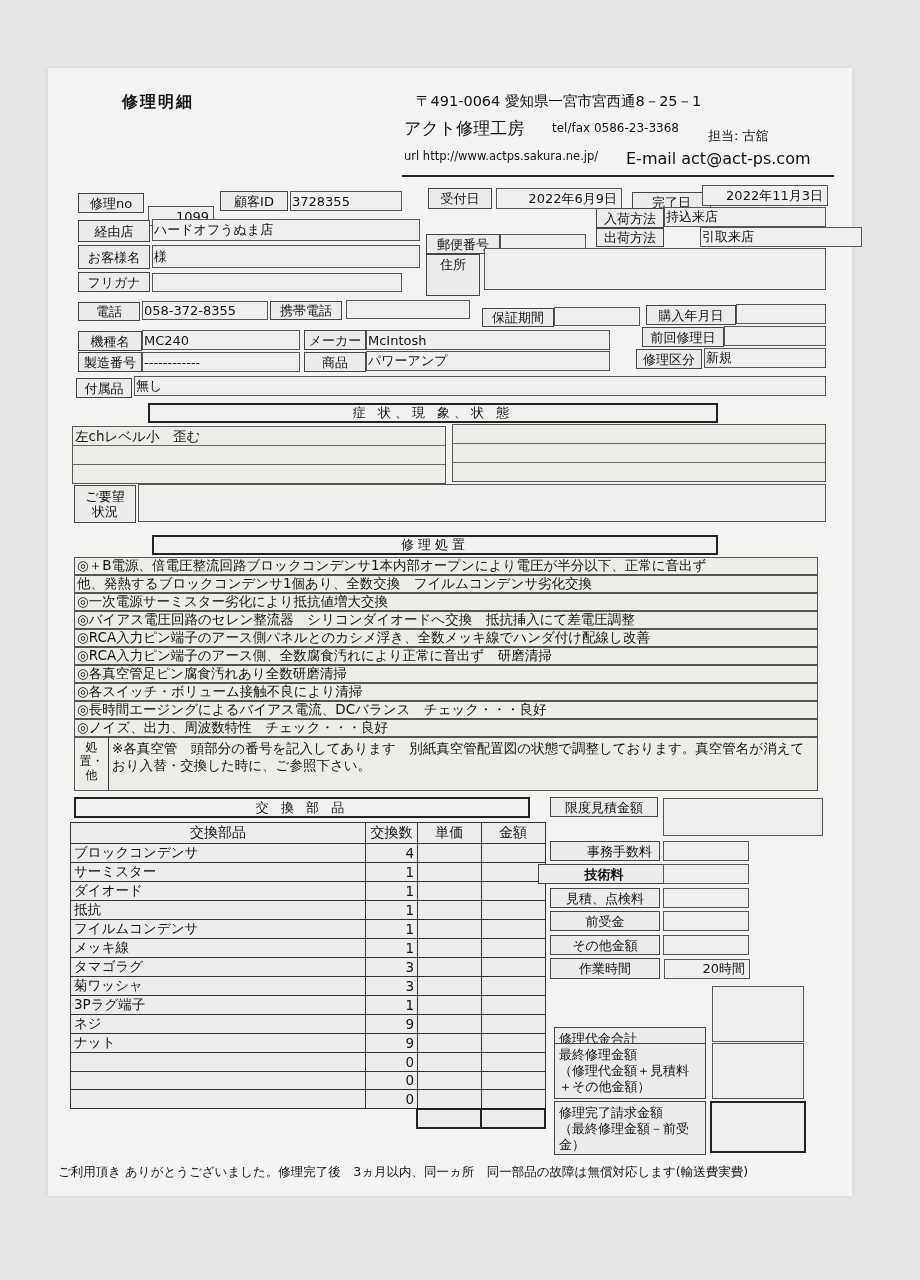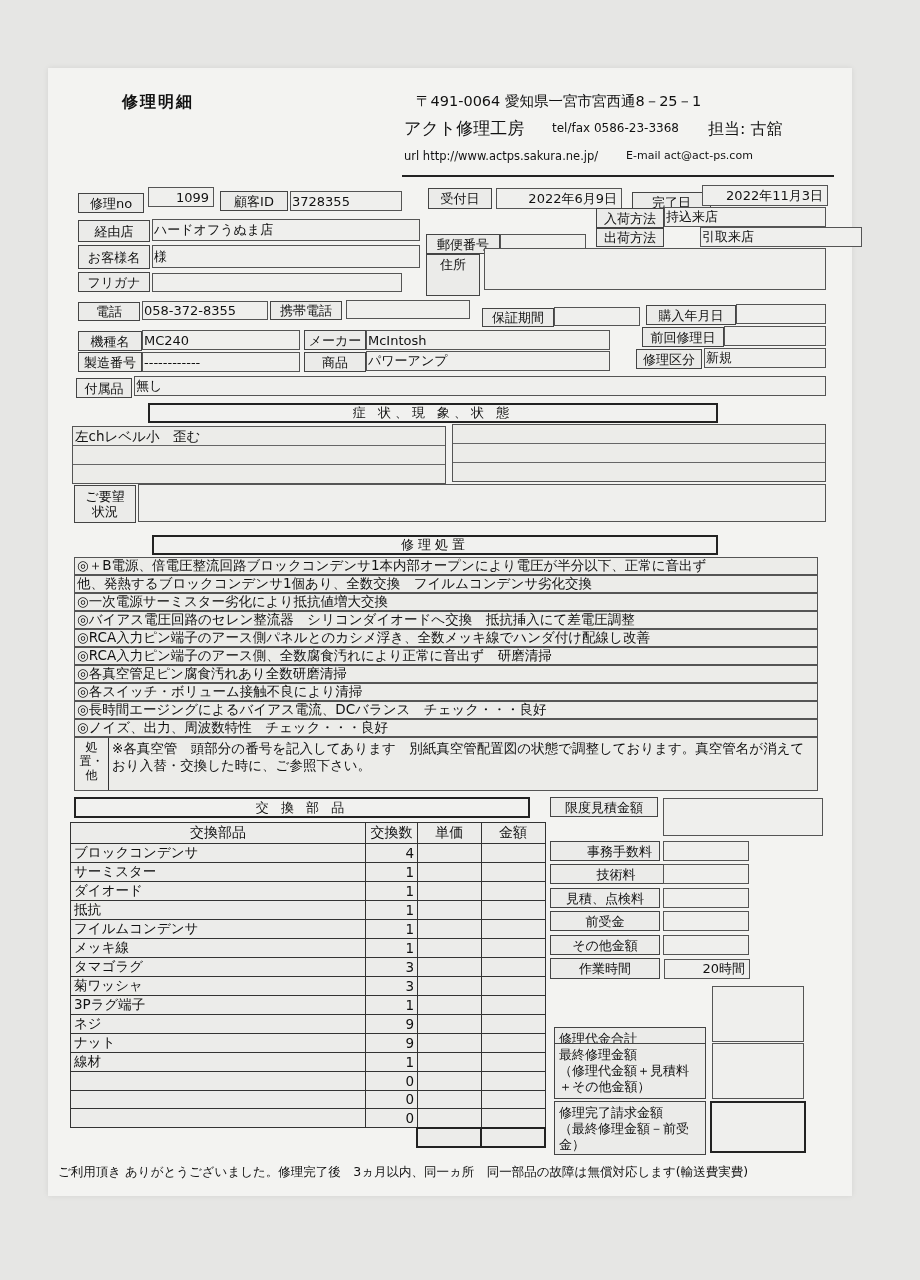--- a/index.html
+++ b/index.html
@@ -20,27 +20,27 @@
 </style>
 </head>
 <body>
 
 <div class="paper"></div>
 
 <div class="abs hdr-title" style="left:122px;top:92px;">修理明細</div>
 <div class="abs" style="left:416px;top:92px;font-size:14.5px;">〒491-0064 愛知県一宮市宮西通8－25－1</div>
 <div class="abs" style="left:404px;top:117px;font-size:17px;">アクト修理工房</div>
 <div class="abs" style="left:552px;top:121px;font-size:12px;">tel/fax 0586-23-3368</div>
-<div class="abs" style="left:708px;top:119px;font-size:16px;">担当: 古舘</div>
+<div class="abs" style="left:708px;top:127px;font-size:13px;">担当: 古舘</div>
 <div class="abs" style="left:404px;top:149px;font-size:11.5px;">url http://www.actps.sakura.ne.jp/</div>
-<div class="abs" style="left:626px;top:149px;font-size:11px;">E-mail act@act-ps.com</div>
+<div class="abs" style="left:626px;top:149px;font-size:16px;">E-mail act@act-ps.com</div>
 <div class="abs" style="left:402px;top:175px;width:432px;height:0;border-top:2px solid #222;"></div>
 
 <div class="lbl" style="left:78px;top:193px;width:66px;height:20px;">修理no</div>
-<div class="fld r" style="left:148px;top:187px;width:66px;height:20px;">1099</div>
+<div class="fld r" style="left:148px;top:206px;width:66px;height:20px;">1099</div>
 <div class="lbl" style="left:220px;top:191px;width:68px;height:20px;">顧客ID</div>
 <div class="fld" style="left:290px;top:191px;width:112px;height:20px;">3728355</div>
 <div class="lbl" style="left:428px;top:188px;width:64px;height:21px;">受付日</div>
 <div class="fld r" style="left:496px;top:188px;width:126px;height:21px;">2022年6月9日</div>
 <div class="lbl" style="left:632px;top:192px;width:79px;height:21px;">完了日</div>
 <div class="fld r" style="left:702px;top:185px;width:126px;height:21px;">2022年11月3日</div>
 
 <div class="lbl" style="left:78px;top:220px;width:72px;height:22px;">経由店</div>
 <div class="fld" style="left:152px;top:219px;width:268px;height:22px;">ハードオフうぬま店</div>
 <div class="lbl" style="left:596px;top:208px;width:68px;height:20px;">入荷方法</div>
@@ -190,26 +190,20 @@
         <td></td>
         <td></td>
       </tr>
   <tr>
         <td>ナット</td>
         <td class="num">9</td>
         <td></td>
         <td></td>
       </tr>
   <tr>
-        <td>線材</td>
-        <td class="num">1</td>
-        <td></td>
-        <td></td>
-      </tr>
-  <tr>
         <td></td>
         <td class="num">0</td>
         <td></td>
         <td></td>
       </tr>
   <tr>
         <td></td>
         <td class="num">0</td>
         <td></td>
         <td></td>
@@ -227,21 +221,21 @@
         <td style="border:2px solid #222;"></td>
       </tr>
 </tbody>
   </table>
 
 <div class="lbl" style="left:550px;top:797px;width:108px;height:20px;">限度見積金額</div>
 <div class="fld" style="left:663px;top:798px;width:160px;height:38px;"></div>
 
 <div class="lbl" style="left:550px;top:841px;width:110px;height:20px;padding-left:29px;">事務手数料</div>
 <div class="fld" style="left:663px;top:841px;width:86px;height:20px;"></div>
-<div class="lbl" style="left:550px;top:864px;width:132px;height:20px;">技術料</div>
+<div class="lbl" style="left:538px;top:864px;width:132px;height:20px;font-weight:bold;">技術料</div>
 <div class="fld" style="left:663px;top:864px;width:86px;height:20px;"></div>
 <div class="lbl" style="left:550px;top:888px;width:110px;height:20px;">見積、点検料</div>
 <div class="fld" style="left:663px;top:888px;width:86px;height:20px;"></div>
 <div class="lbl" style="left:550px;top:911px;width:110px;height:20px;">前受金</div>
 <div class="fld" style="left:663px;top:911px;width:86px;height:20px;"></div>
 <div class="lbl" style="left:550px;top:935px;width:110px;height:20px;">その他金額</div>
 <div class="fld" style="left:663px;top:935px;width:86px;height:20px;"></div>
 <div class="lbl" style="left:550px;top:958px;width:110px;height:21px;">作業時間</div>
 <div class="fld r" style="left:664px;top:959px;width:86px;height:20px;">20時間</div>
 

